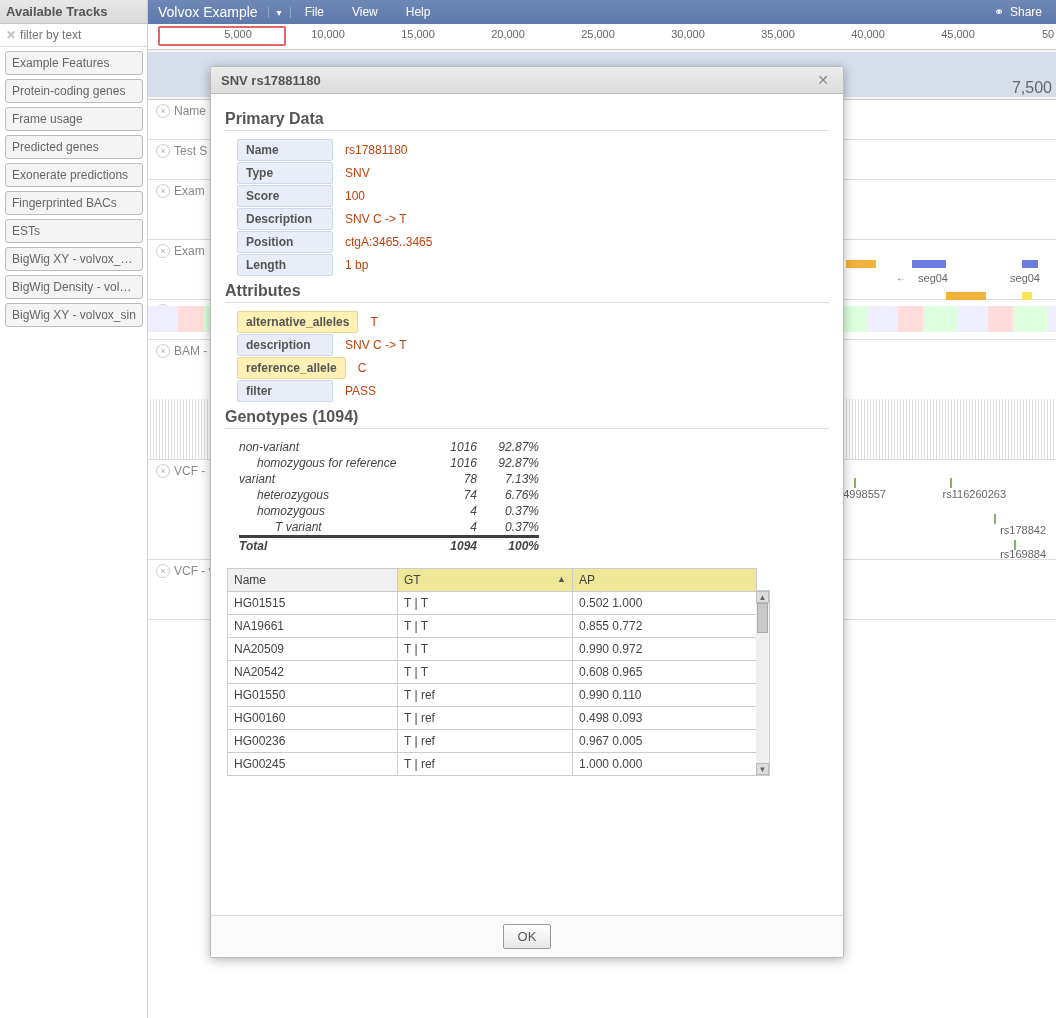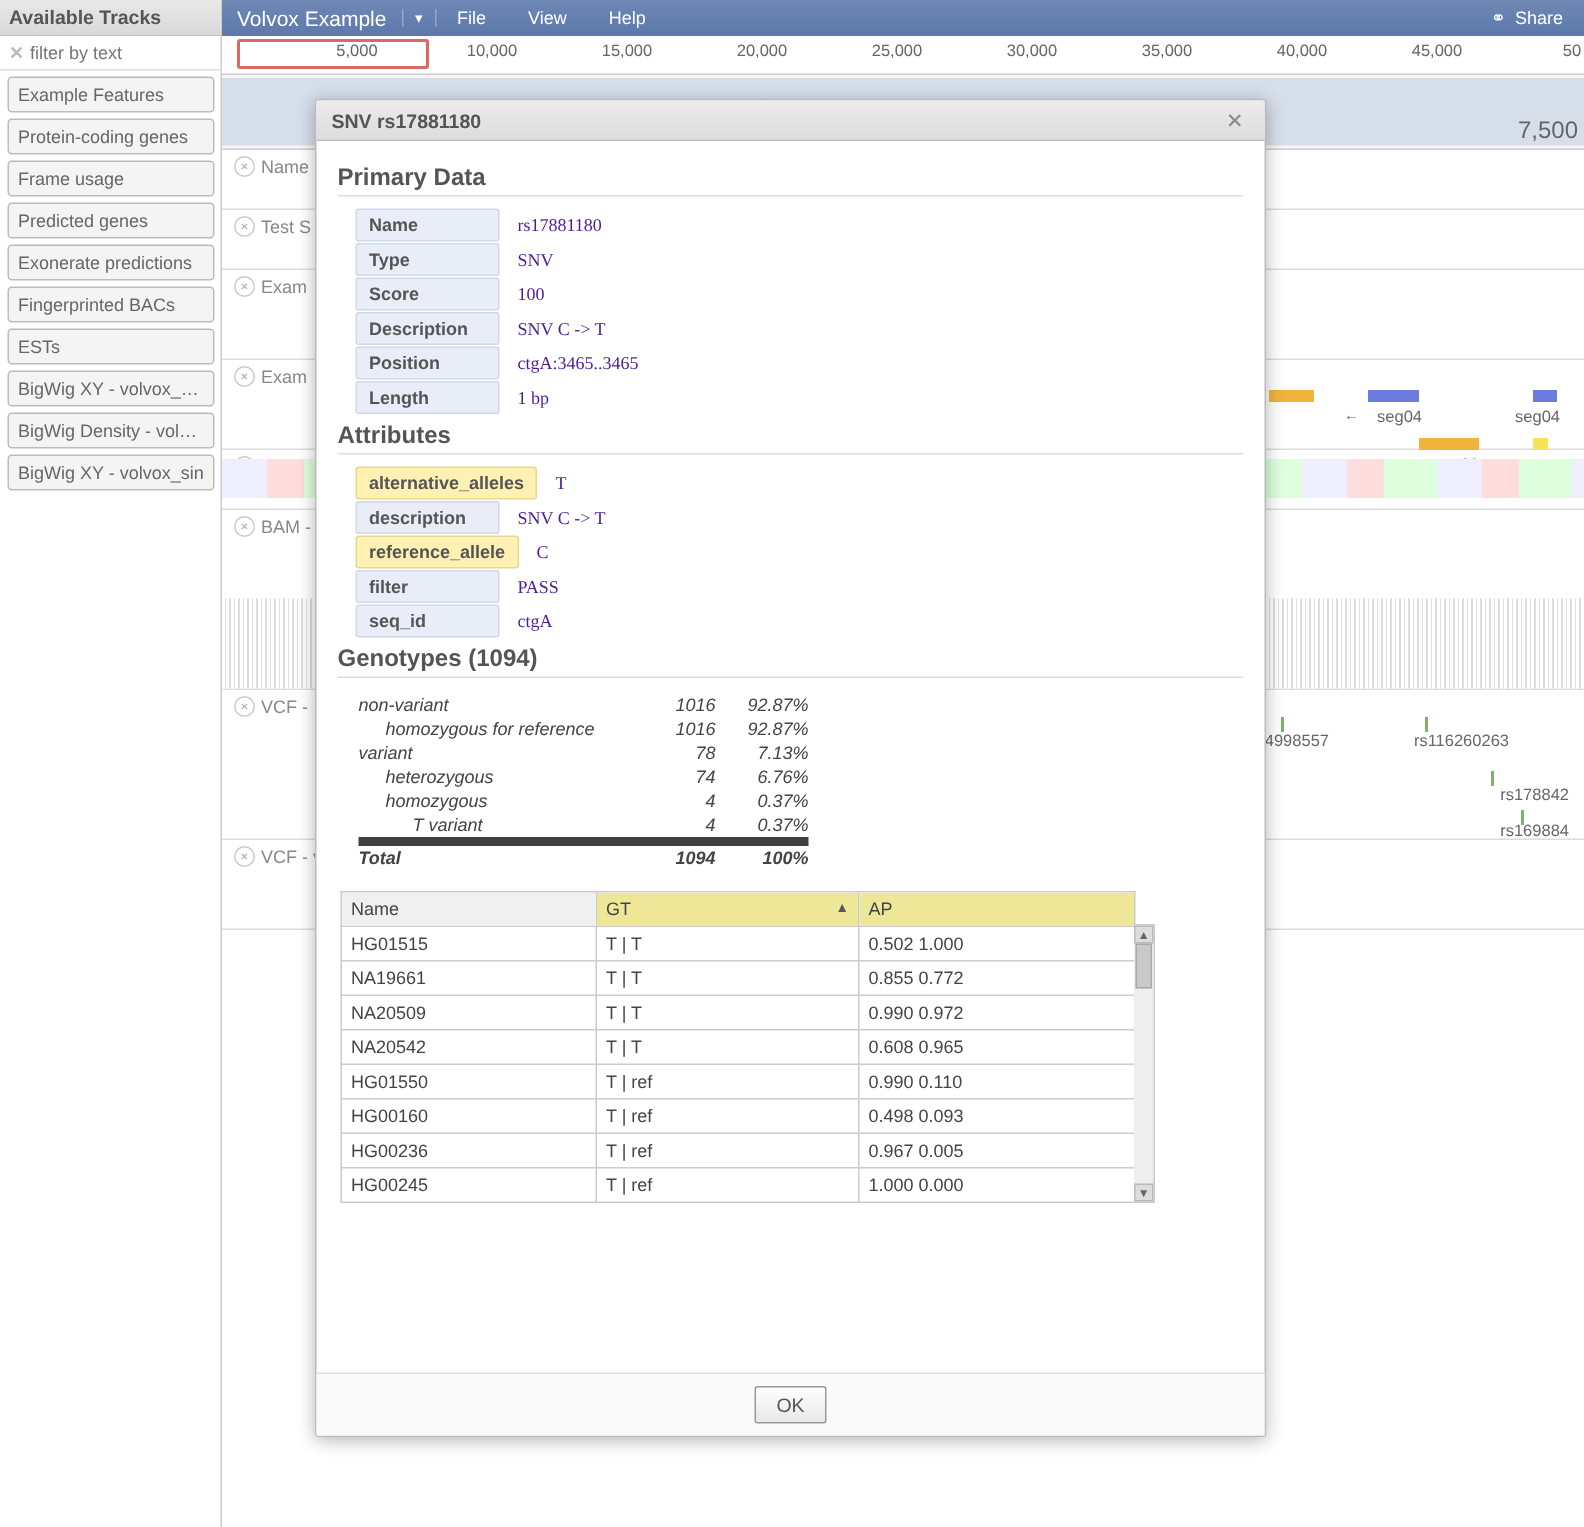--- a/index.html
+++ b/index.html
@@ -58,30 +58,30 @@
 .dialog-wrap { position:absolute; left:210px; top:66px; width:634px; height:892px; background:#fff; border:1px solid #bbb; box-shadow: 0 2px 12px rgba(0,0,0,.3); border-radius:2px; display:flex; flex-direction:column; }
 .dialog-title { background:linear-gradient(#ececec,#dcdcdc); border-bottom:1px solid #bbb; padding:5px 10px; display:flex; align-items:center; }
 .dialog-title .t { font-weight:bold; color:#555; flex:1; font-size:13px;}
 .dialog-title .close { cursor:pointer; color:#888; font-size:14px; padding:0 4px;}
 .dialog-body { padding: 10px 14px; overflow:auto; flex:1; }
 .dialog-body h3 { font-size:16px; color:#555; margin: 6px 0 8px; border-bottom:1px solid #ddd; padding-bottom:2px; font-weight:bold;}
 .kv-table { margin-left:12px; }
 .kv-row { display:flex; align-items:center; margin:1px 0; }
 .kv-row .k { background:#e9edf7; border:1px solid #cfd7ea; padding:3px 8px; min-width:96px; font-weight:bold; color:#555; margin-right:12px; border-radius:2px; }
 .kv-row.hi .k { background:#fff0b3; border-color:#e8d98a; }
-.kv-row .v { color:#4c1d95;font-family:Liberation Serif, serif; }
+.kv-row .v { color:#c2410c; }
 
 .geno-summary { width:300px; margin:10px 0 14px 14px; font-size:12px; color:#444;font-style:italic; }
 .geno-summary .line { display:flex; padding:1px 0; }
 .geno-summary .indent1 { padding-left:18px; }
 .geno-summary .indent2 { padding-left:36px; }
 .geno-summary .name { flex:1; }
 .geno-summary .cnt { width:54px; text-align:right; }
 .geno-summary .pct { width:62px; text-align:right; }
-.geno-summary .total-row { border-top:6px solid #404040; font-weight:bold; }
+.geno-summary .total-row { border-top:3px solid #404040; font-weight:bold; }
 
 .gt-table { border:1px solid #ccc; width:530px; margin-left:2px; border-collapse:collapse; position:relative;}
 .gt-head th { background:#eee798; border:1px solid #ccc; padding:4px 6px; text-align:left; font-weight:normal; color:#444; position:relative;}
 .gt-head th.name { background:#f0f0f0; }
 .sort-arrow { position:absolute; right:6px; top:5px; font-size:9px; color:#555;}
 .gt-row td { border:1px solid #ccc; padding:4px 6px; color:#444; }
 .gt-scroll { position:absolute; right:-15px; top:22px; bottom:0; width:14px; background:#eee; border:1px solid #ccc; border-left:none; }
 .gt-scroll .thumb { position:absolute; top:12px; left:1px; right:1px; height:30px; background:#c9c9c9; border:1px solid #aaa;}
 .gt-scroll .arrow { position:absolute; left:0; right:0; text-align:center; font-size:8px; color:#666;height:12px;line-height:12px; background:#ddd;border:1px solid #bbb;}
 .gt-scroll .up{top:0;} .gt-scroll .down{bottom:0;}
@@ -269,24 +269,20 @@
           <span class="v">SNV C -&gt; T</span>
         </div>
         <div class="kv-row hi">
           <span class="k">reference_allele</span>
           <span class="v">C</span>
         </div>
         <div class="kv-row">
           <span class="k">filter</span>
           <span class="v">PASS</span>
         </div>
-        <div class="kv-row">
-          <span class="k">seq_id</span>
-          <span class="v">ctgA</span>
-        </div>
       </div>
 
     <h3>Genotypes (1094)</h3>
     <div class="geno-summary" id="geno-summary">
         <div class="line">
           <span class="name ">non-variant</span>
           <span class="cnt">1016</span>
           <span class="pct">92.87%</span>
         </div>
         <div class="line">

